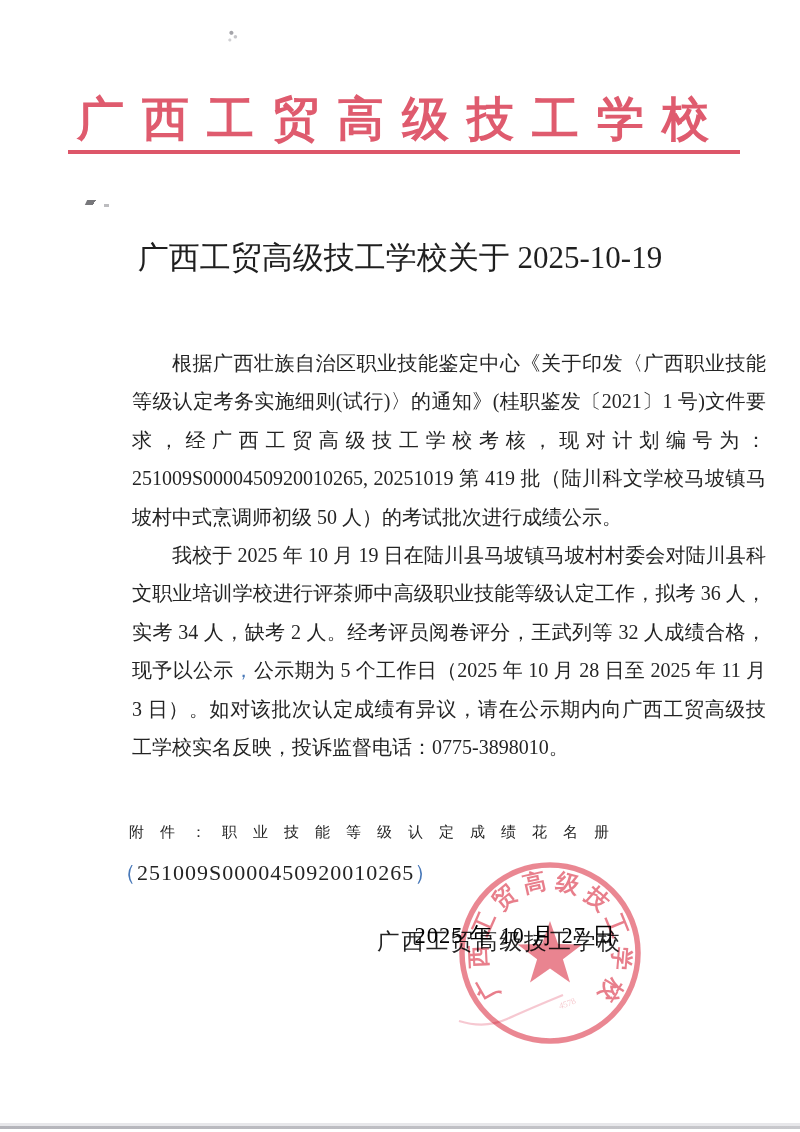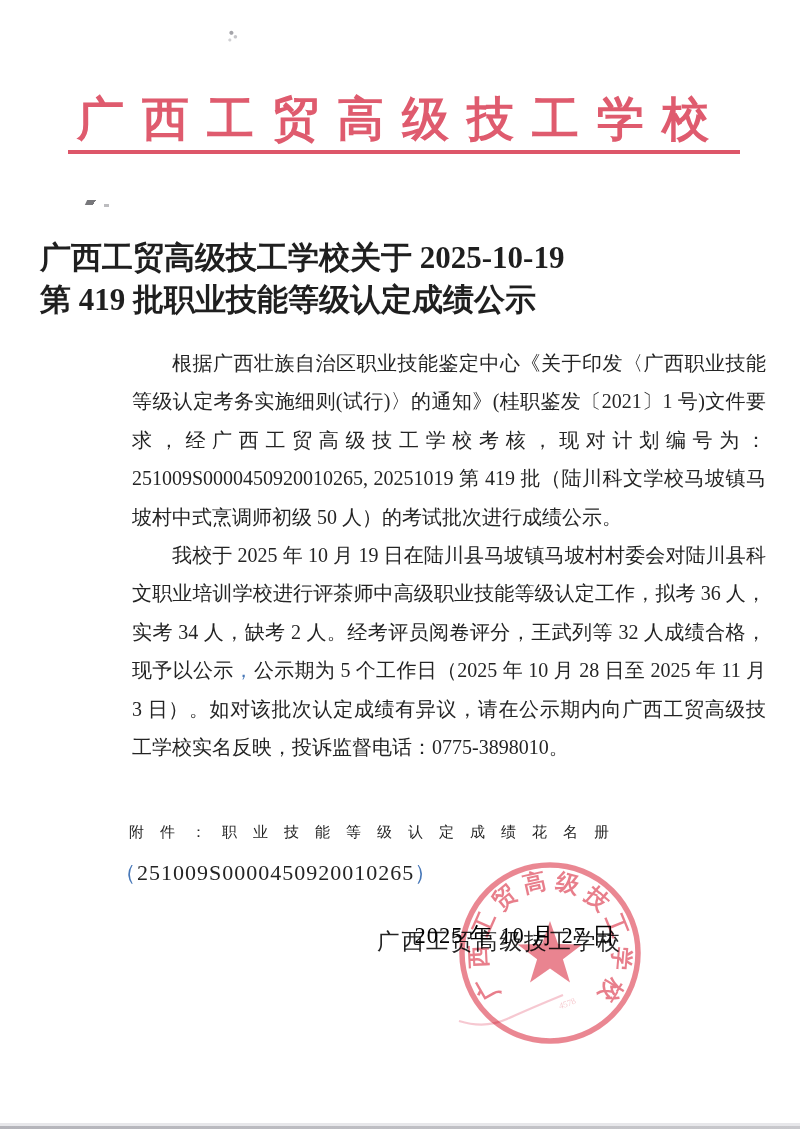--- a/index.html
+++ b/index.html
@@ -23,22 +23,22 @@
     text-align:center;
   }
   .letterhead-rule{
     position:absolute;left:68px;top:150px;width:672px;height:4px;
     background:#dd5669;
   }
 
   
   .doc-title{
     position:absolute;left:40px;top:237px;width:720px;
-    text-align:left;
-    font-size:31px;font-weight:bold;
+    text-align:center;
+    font-size:31px;font-weight:normal;
     line-height:42px;
     color:#1f1f1f;
   }
 
   
   .body-text{
     position:absolute;left:84px;top:344px;width:634px;
     font-size:20px;line-height:38.4px;
     text-align:justify;
     color:#242424;
@@ -118,21 +118,20 @@
 
   <div class="smudge-top"></div>
   <div class="smudge-left"></div>
   <div class="smudge-left2"></div>
 
   <div class="letterhead">广西工贸高级技工学校</div>
   <div class="letterhead-rule"></div>
 
   <div class="doc-title">
     <div>广西工贸高级技工学校关于 2025-10-19</div>
-    <div>第 419 批职业技能等级认定成绩公示</div>
   </div>
 
   <div class="body-text">
     <p><span>根据广西壮族自治区职业技能鉴定中心《关于印发〈广西职业技能等级认定考务实施细则(试行)〉的通知》(桂职鉴发〔2021〕1 号)文件要求，经广西工贸高级技工学校考核，现对计划编号为：251009S0000450920010265, 20251019 第 419 批（陆川科文学校马坡镇马坡村中式烹调师初级 50 人）的考试批次进行成绩公示。</span></p>
     <p><span>我校于 2025 年 10 月 19 日在陆川县马坡镇马坡村村委会对陆川县科文职业培训学校进行评茶师中高级职业技能等级认定工作，拟考 36 人，实考 34 人，缺考 2 人。经考评员阅卷评分，王武列等 32 人成绩合格，现予以公示</span><span class="blue">，</span><span>公示期为 5 个工作日（2025 年 10 月 28 日至 2025 年 11 月 3 日）。如对该批次认定成绩有异议，请在公示期内向广西工贸高级技工学校实名反映，投诉监督电话：0775-3898010。</span></p>
   </div>
 
   <div class="attachment">附件：职业技能等级认定成绩花名册</div>
   <div class="attachment-number"><span class="blue">（</span><span>251009S0000450920010265</span><span class="blue">）</span></div>
 

